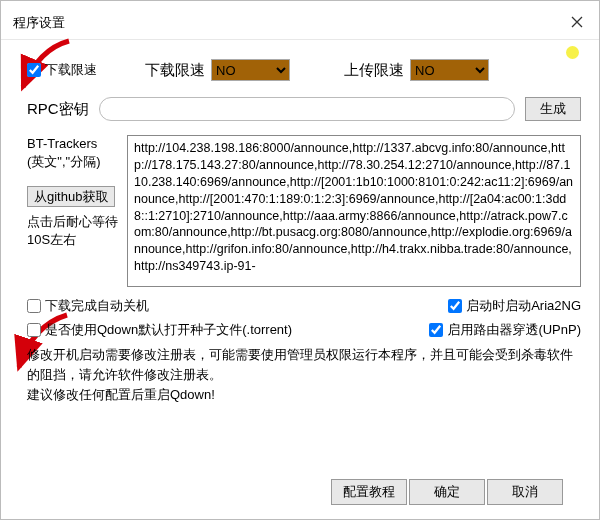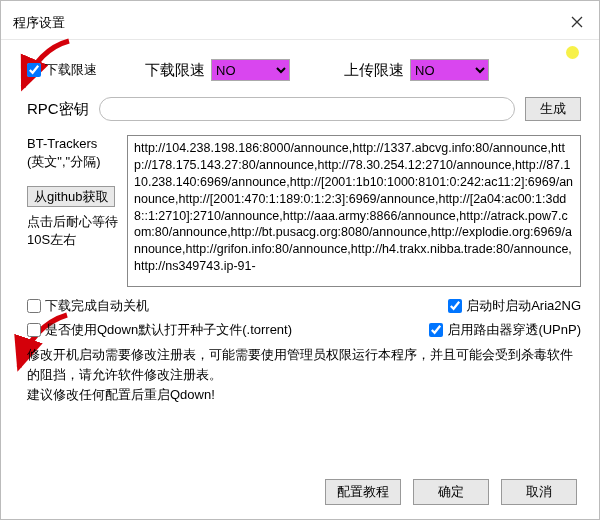--- a/index.html
+++ b/index.html
@@ -6,37 +6,37 @@
   .window{width:600px;height:520px;border:1px solid #bbb;box-sizing:border-box;position:relative;background:#fff}
   .titlebar{height:32px;display:flex;align-items:center;justify-content:space-between;padding:6px 8px 0 12px;border-bottom:1px solid #e8e8e8}
   .title{font-size:13px}
   .close{width:28px;height:28px;display:flex;align-items:center;justify-content:center;font-size:16px;color:#333;cursor:pointer}
   .client{position:absolute;left:0;right:0;top:32px;bottom:0;padding:14px 18px 14px 26px;box-sizing:border-box}
   .row{display:flex;align-items:center;margin-bottom:14px}
   .label{font-size:15px;color:#000}
   .chk{display:inline-flex;align-items:center;gap:4px}
   .chk input{width:14px;height:14px;margin:0}
   .gap{flex:0 0 auto}
-  select.speed{width:79px;height:22px;border:1px solid #aaa;background:#d946ef;font-size:13px}
+  select.speed{width:79px;height:22px;border:1px solid #aaa;background:#a16207;font-size:13px}
   .rpc-row{display:flex;align-items:center;gap:10px}
   .rpc-input{flex:1;height:22px;border:1px solid #bbb;border-radius:12px;background:#fff;padding:0 10px;font-size:13.5px}
   .btn{height:24px;min-width:56px;border:1px solid #999;background:#e8e8e8;font-size:13px;padding:0 10px;cursor:pointer}
   .btn.small{height:21px;min-width:0;padding:0 6px}
   .trackers-block{display:flex;align-items:flex-start;gap:8px}
   .trackers-left{width:92px;flex:0 0 92px;font-size:13px;line-height:1.35}
   .trackers-left .sub{margin-bottom:16px}
   .trackers-left .note{margin-top:6px}
   textarea.trackers{flex:1;height:142px;border:1px solid #888;font-family:inherit;font-size:12.5px;line-height:1.35;padding:4px 6px;resize:none;overflow-y:scroll;white-space:pre-wrap;word-break:break-all;color:#000}
   .opts{margin-top:10px}
   .opt-row{display:flex;align-items:center;justify-content:space-between;margin-bottom:6px}
   .opt-row .left{display:flex;align-items:center;gap:4px}
   .opt-row .right{display:flex;gap:4px}
   .hint{font-size:12.4px;line-height:1.4;color:#010101;display:inline}
   .paragraph{margin-top:6px;font-size:13px;line-height:1.55}
-  .footer{position:absolute;right:22px;bottom:14px;display:flex;gap:12px}
+  .footer{position:absolute;right:36px;bottom:14px;display:flex;gap:2px}
   .footer .btn{min-width:76px;height:26px}
   .arrow{position:absolute;pointer-events:none}
   .dot-yellow{position:absolute;width:13px;height:13px;border-radius:50%;background:#f7f149;right:20px;top:45px}
   .arrow svg{display:block}
 </style>
 </head>
 <body>
 
 <div class="window">
 

